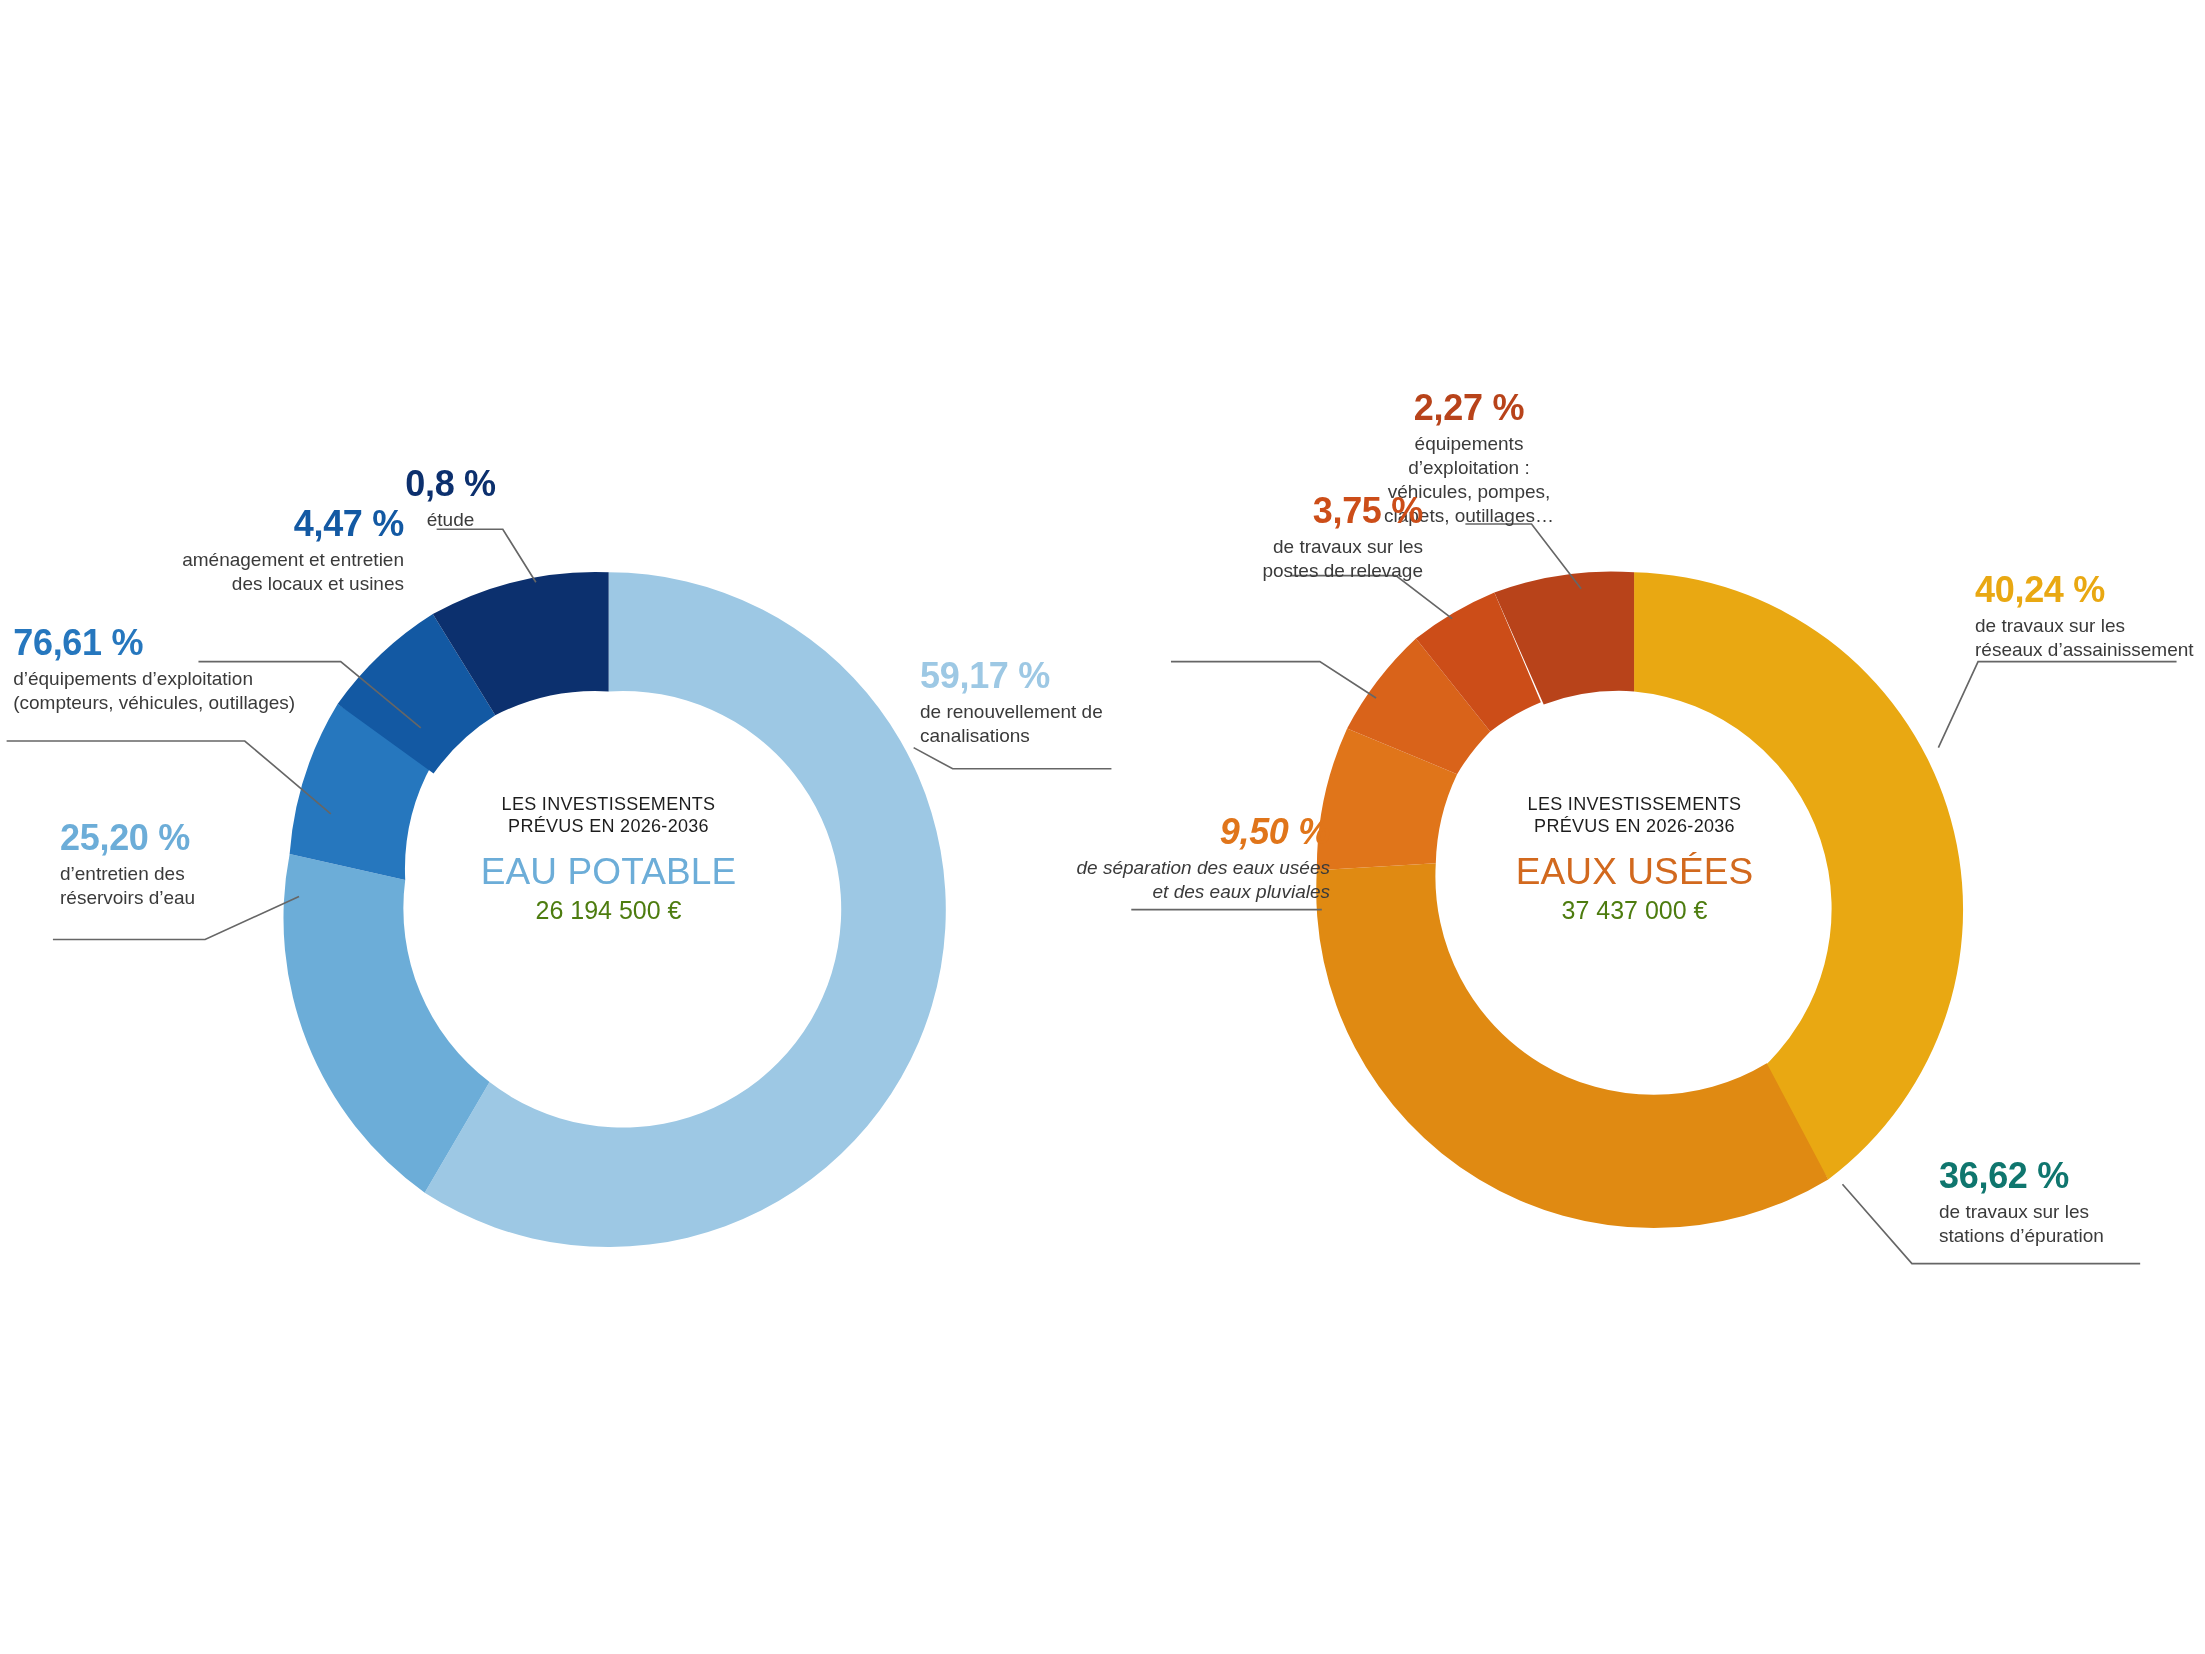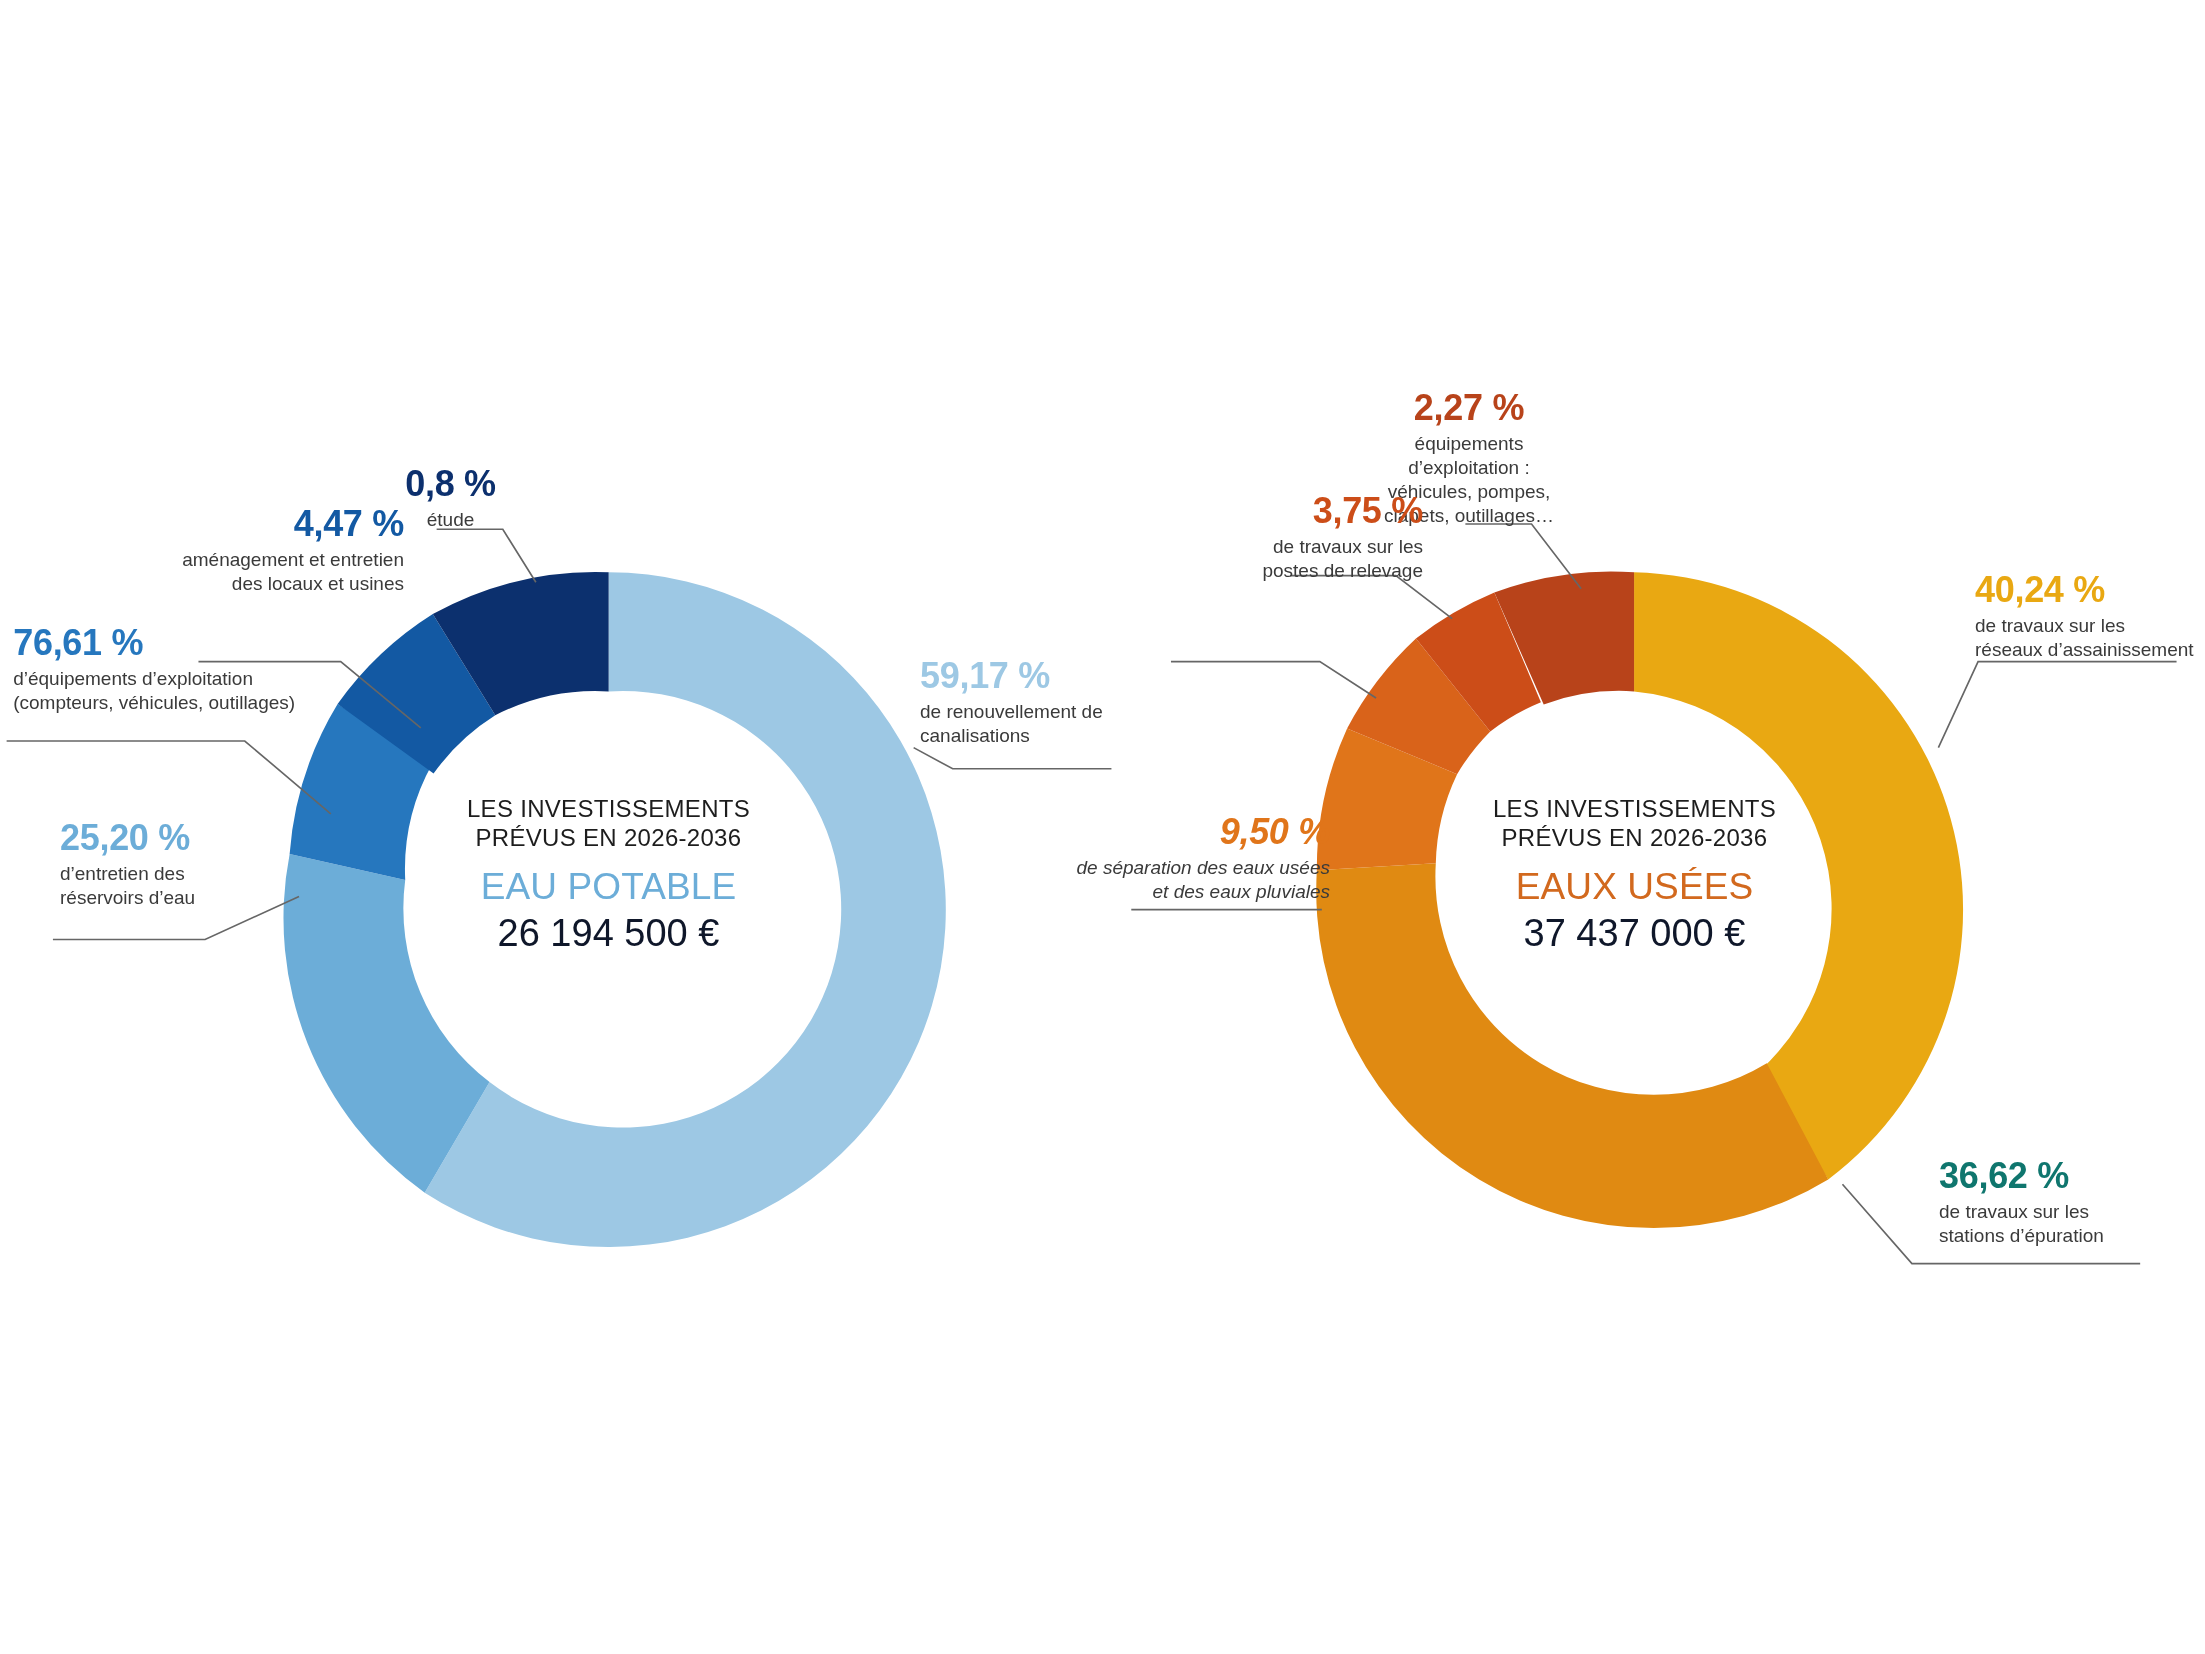--- a/index.html
+++ b/index.html
@@ -52,35 +52,35 @@
   .callout.align-center{ text-align: center;}
 
   
   .center-block {
     position: absolute;
     text-align: center;
     line-height: 1.22;
   }
   .center-block .line1,
   .center-block .line2 {
-    font-size: 24px;
+    font-size: 18px;
     color: #1d1d1d;
     letter-spacing: 0.3px;
     display: block;
   }
   .center-block .title {
     font-size: 37px;
     font-weight: normal;
     display: block;
     letter-spacing: 0.1px;
     margin-top: 11px;
   }
   .center-block .amount {
-    font-size: 38px;
-    color: #0f172a;
+    font-size: 25px;
+    color: #4d7c0f;
     display: block;
     margin-top: 1.3px;
   }
 </style>
 </head>
 <body>
 
 <div class="canvas">
 
   <svg class="chart-svg" viewBox="0 0 3333 2500">

